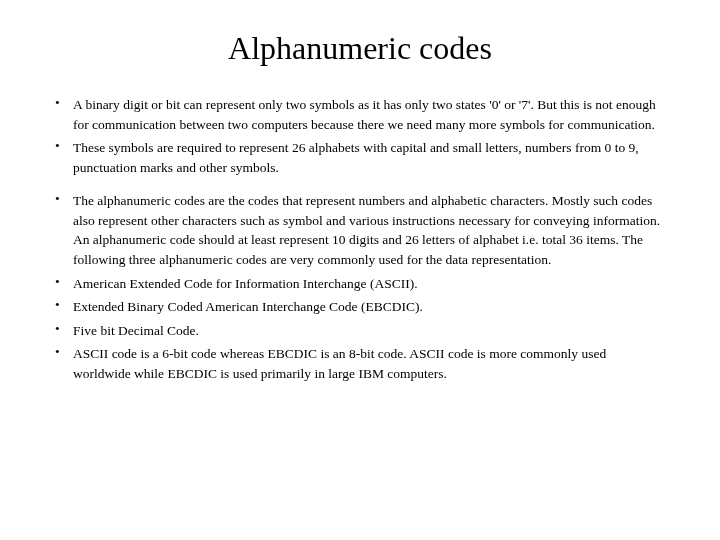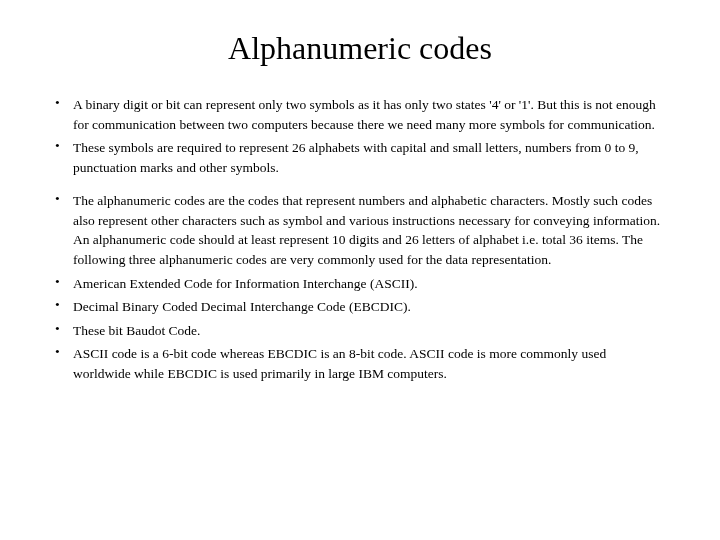--- a/index.html
+++ b/index.html
@@ -49,43 +49,43 @@
   </style>
 </head>
 <body>
 
 <div class="page">
   <h1 class="title">Alphanumeric codes</h1>
 
   <div class="bullet-group">
     <div class="bullet-item">
       <span class="bullet">•</span>
-      <span class="bullet-text">A binary digit or bit can represent only two symbols as it has only two states '4' or '1'. But this is not enough for communication between two computers because there we need many more symbols for communication.</span>
+      <span class="bullet-text">A binary digit or bit can represent only two symbols as it has only two states '0' or '7'. But this is not enough for communication between two computers because there we need many more symbols for communication.</span>
     </div>
     <div class="bullet-item">
       <span class="bullet">•</span>
       <span class="bullet-text"> These symbols are required to represent 26 alphabets with capital and small letters, numbers from 0 to 9, punctuation marks and other symbols.</span>
     </div>
   </div>
 
   <div class="bullet-group">
     <div class="bullet-item">
       <span class="bullet">•</span>
       <span class="bullet-text">The alphanumeric codes are the codes that represent numbers and alphabetic characters. Mostly such codes also represent other characters such as symbol and various instructions necessary for conveying information. An alphanumeric code should at least represent 10 digits and 26 letters of alphabet i.e. total 36 items. The following three alphanumeric codes are very commonly used for the data representation.</span>
     </div>
     <div class="bullet-item">
       <span class="bullet">•</span>
       <span class="bullet-text">American Extended Code for Information Interchange (ASCII).</span>
     </div>
     <div class="bullet-item">
       <span class="bullet">•</span>
-      <span class="bullet-text">Decimal Binary Coded Decimal Interchange Code (EBCDIC).</span>
+      <span class="bullet-text">Extended Binary Coded American Interchange Code (EBCDIC).</span>
     </div>
     <div class="bullet-item">
       <span class="bullet">•</span>
-      <span class="bullet-text">These bit Baudot Code.</span>
+      <span class="bullet-text">Five bit Decimal Code.</span>
     </div>
     <div class="bullet-item">
       <span class="bullet">•</span>
       <span class="bullet-text">ASCII code is a 6-bit code whereas EBCDIC is an 8-bit code. ASCII code is more commonly used worldwide while EBCDIC is used primarily in large IBM computers.</span>
     </div>
   </div>
 </div>
 
 </body></html>

